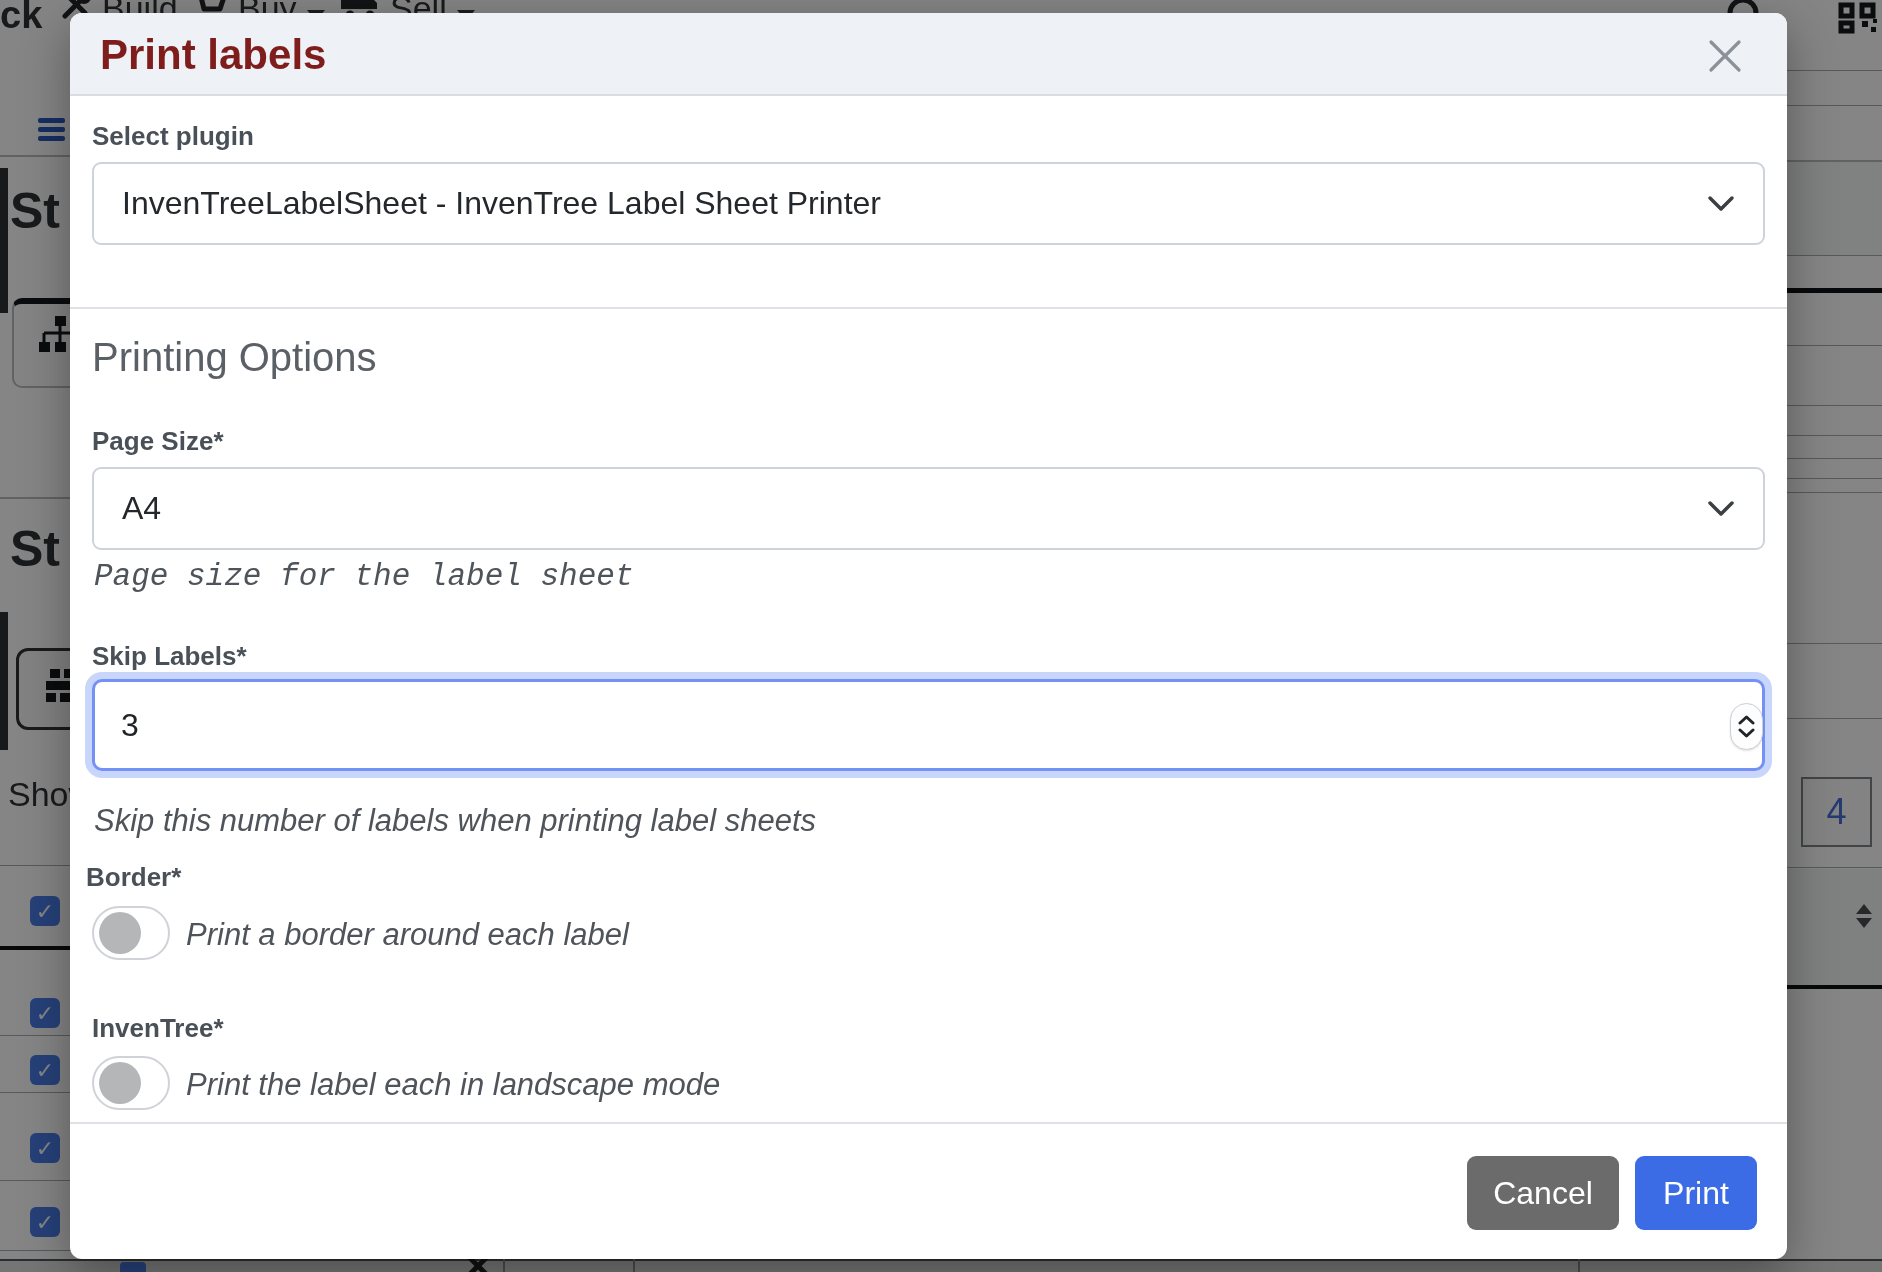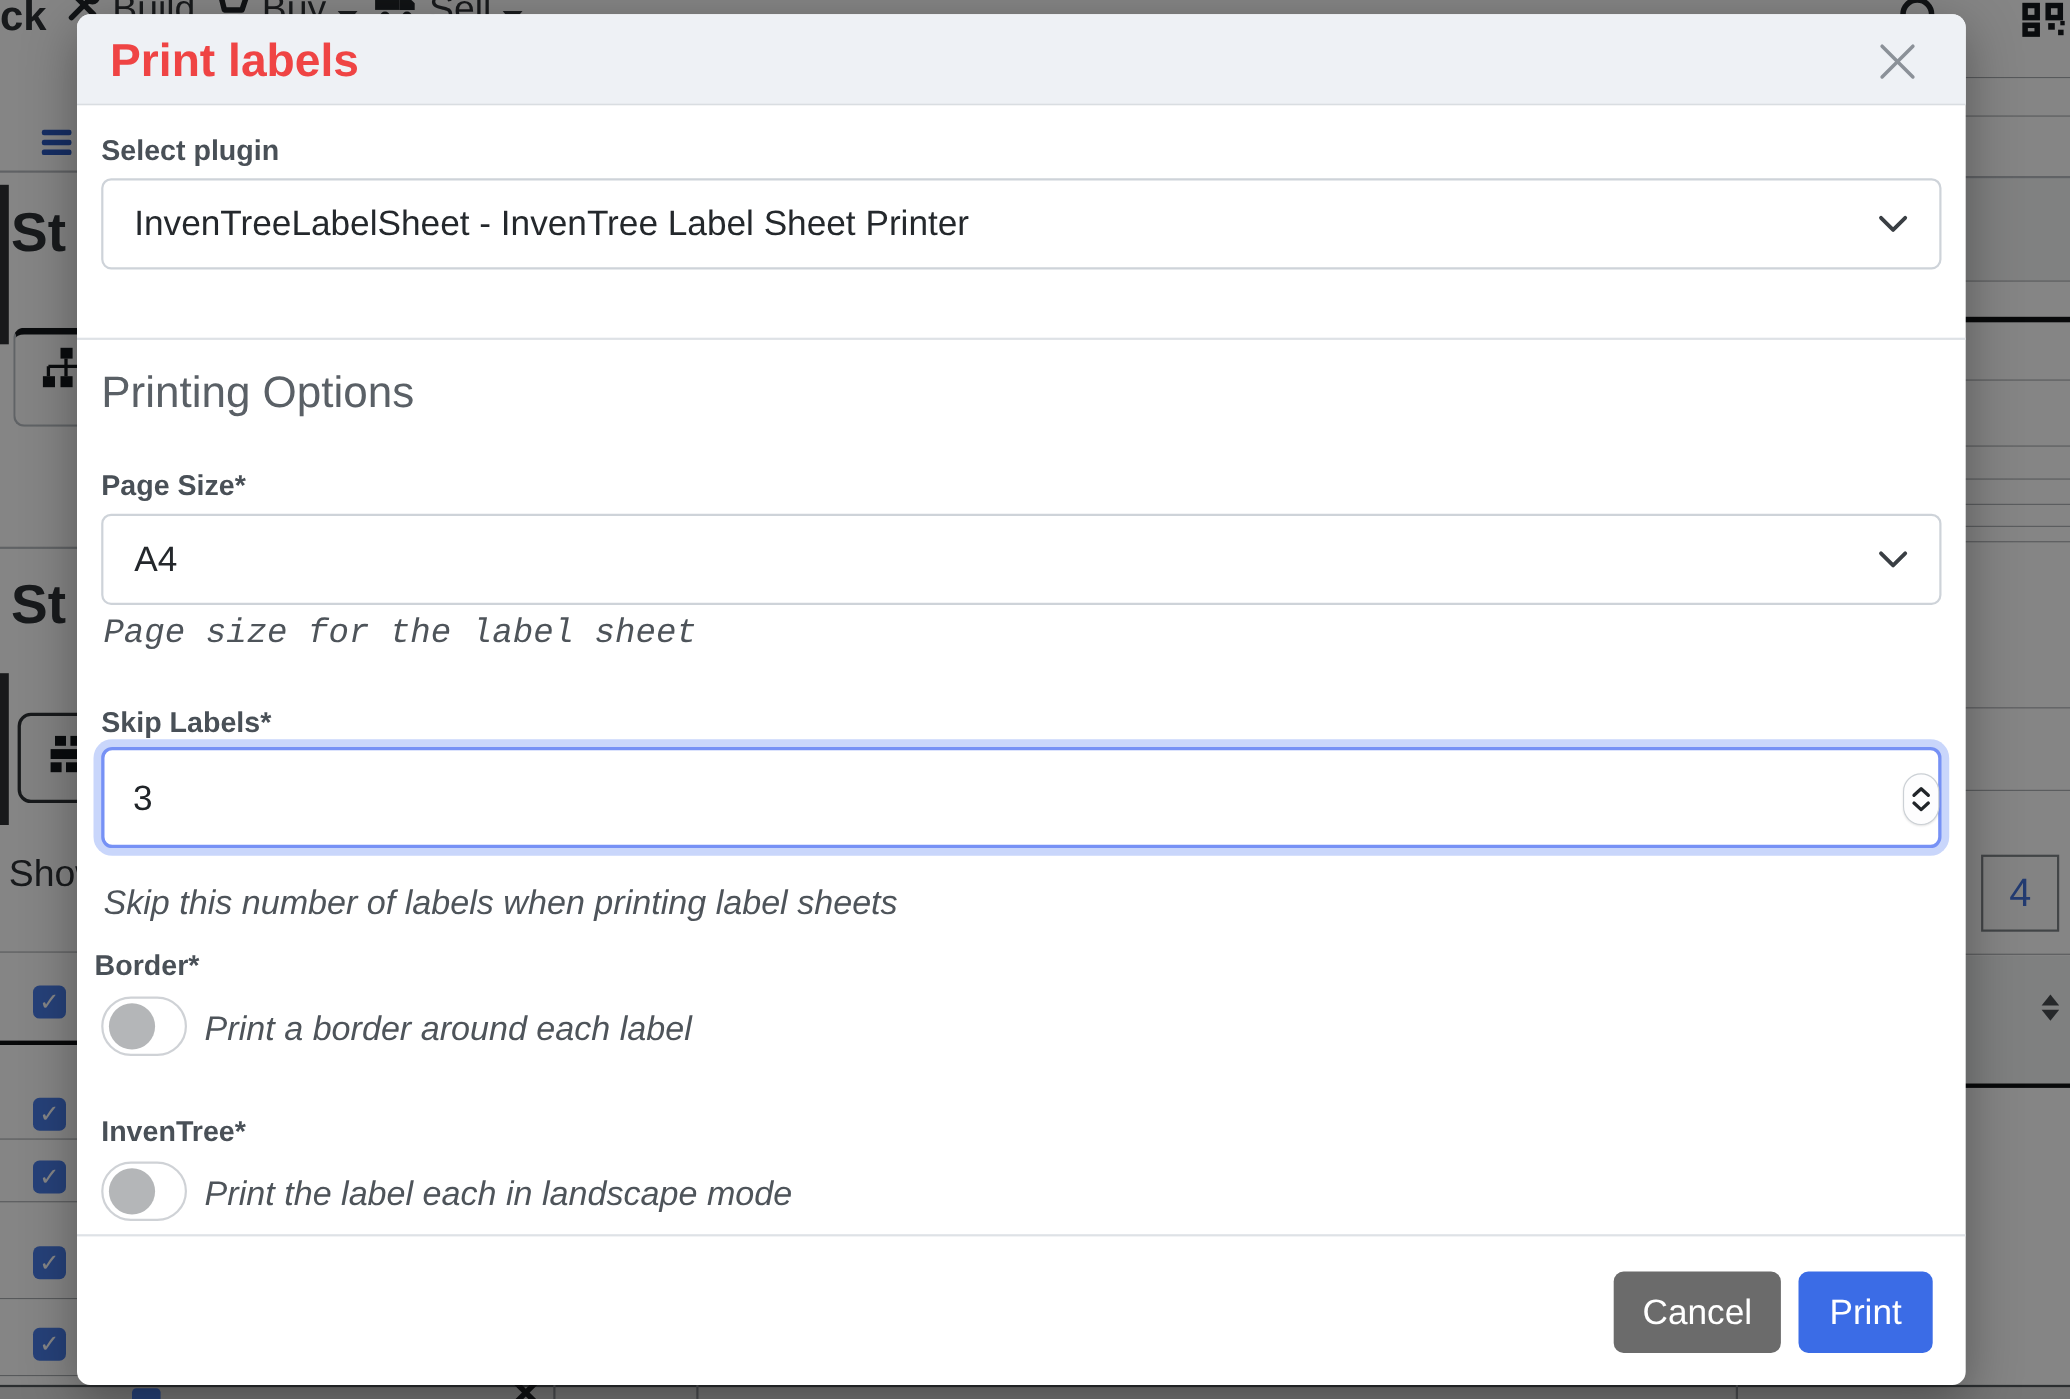--- a/index.html
+++ b/index.html
@@ -49,21 +49,21 @@
 
   
   .modal {
     position:absolute; left:70px; top:13px; width:1717px; height:1246px; z-index:10;
     background:#ffffff; border-radius:12px; box-shadow:0 14px 48px rgba(0,0,0,0.35);
   }
   .m-header {
     position:absolute; left:0; top:0; width:100%; height:83px; background:#eef1f5;
     border-bottom:2px solid #d9dde1; border-radius:12px 12px 0 0;
   }
-  .m-title { position:absolute; left:30px; top:0; height:83px; line-height:83px; font-size:42px; font-weight:600; color:#ef4444; }
+  .m-title { position:absolute; left:30px; top:0; height:83px; line-height:83px; font-size:42px; font-weight:600; color:#7f1d1d; }
   .m-close { position:absolute; right:45px; top:26px; width:34px; height:34px; cursor:pointer; }
 
   .fld-label { position:absolute; font-size:26px; font-weight:700; color:#495057; white-space:nowrap; }
   .section-h { position:absolute; font-size:40px; font-weight:500; color:#5a6066; white-space:nowrap; }
   .help-txt { position:absolute; font-size:31px; font-style:italic; color:#4e545a; white-space:nowrap; }
 
   .sel-box {
     position:absolute; left:22px; width:1673px; height:83px; background:#fff;
     border:2px solid #ced3d9; border-radius:9px; cursor:pointer;
   }

